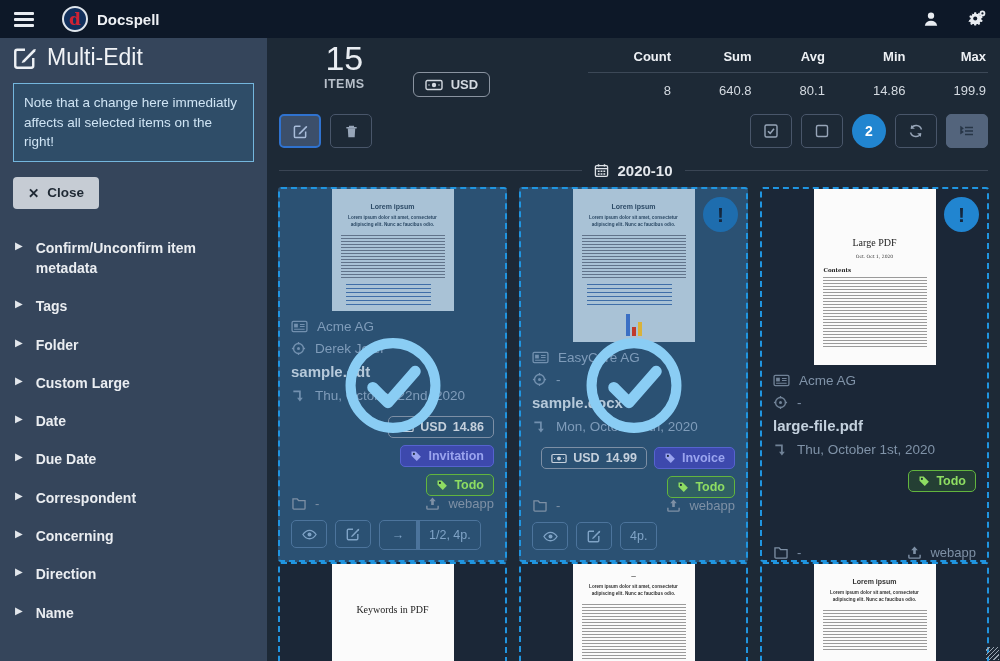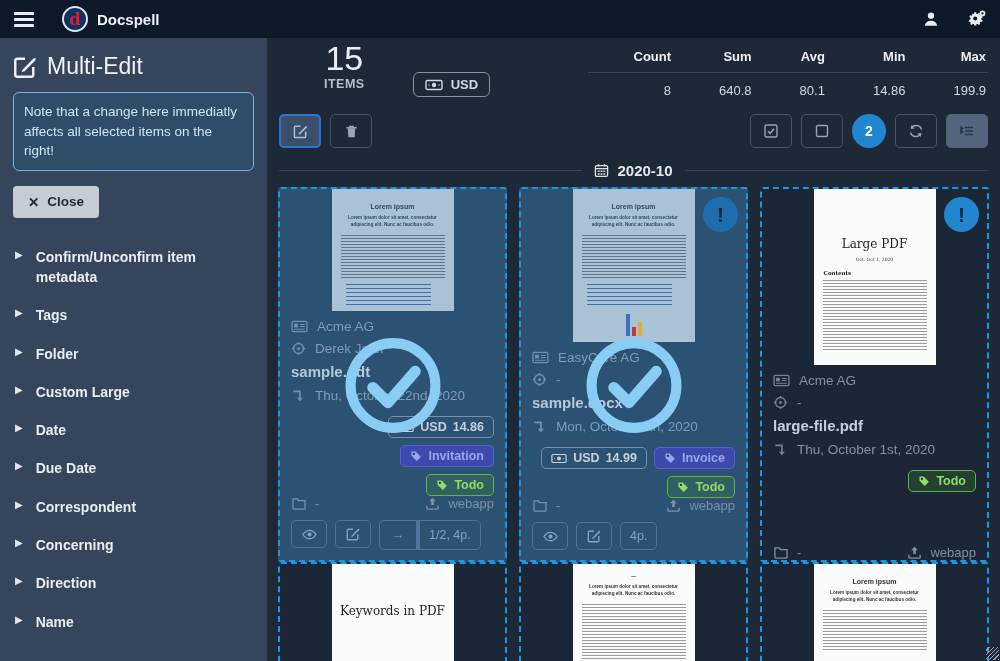--- a/index.html
+++ b/index.html
@@ -15,23 +15,23 @@
           display:flex; align-items:center; justify-content:center; font-family:"DejaVu Serif",serif;
           color:#cf2233; font-weight:bold; font-size:17px; line-height:1; }
   .brand-name { font-weight:bold; font-size:15px; color:#eef1f5; }
   .nav-right { margin-left:auto; display:flex; align-items:center; gap:26px; }
   .nav-ic { color:#e8ecf1; display:flex; align-items:center; cursor:pointer; }
 
   
   .shell { display:flex; height:623px; }
 
   
-  .sidebar { width:267px; min-width:267px; background:#35455b; padding:13px 13px; overflow:hidden; }
+  .sidebar { width:267px; min-width:267px; background:#35455b; padding:4px 13px; overflow:hidden; }
   .sb-title { display:flex; align-items:center; gap:10px; font-size:23px; color:#f1f3f6; margin:2px 0 12px; }
-  .note-box { border:1px solid #74b6dd; background:#2f4d68; border-radius:6px; padding:9px 10px;
+  .note-box { border:1px solid #74b6dd; background:#2f4d68; border-radius:0; padding:9px 10px;
               color:#cfe4f4; font-size:13.5px; line-height:1.45; }
   .close-btn { margin-top:15px; display:inline-flex; align-items:center; gap:8px; background:#c6ccd4;
                color:#1e2833; border:none; border-radius:4px; padding:8px 15px; font-weight:bold;
                font-size:13.5px; cursor:pointer; }
   .accordion { margin-top:20px; }
   .acc-item { display:flex; gap:13px; padding:9px 2px; cursor:pointer; align-items:flex-start; }
   .caret { color:#e3e7ec; font-size:10px; line-height:1.6; }
   .acc-label { font-weight:bold; font-size:14px; color:#eaedf1; line-height:1.45; }
 
   
@@ -79,21 +79,21 @@
 
   .doc-h { text-align:center; font-weight:bold; font-size:7px; margin:14px 4px 5px; }
   .doc-s { text-align:center; font-weight:bold; font-size:4.6px; margin:0 8px 6px; line-height:1.5; }
   .doc-lines { margin:0 9px 5px; background:repeating-linear-gradient(to bottom,#61738a 0 1px,transparent 1px 3px); }
   .thumb-white .doc-lines { background:repeating-linear-gradient(to bottom,#9a9a9a 0 1px,transparent 1px 3px); }
   .doc-bullets { margin:2px 14px 4px; background:repeating-linear-gradient(to bottom,#3f6ea8 0 1px,transparent 1px 4px); height:22px; width:70%; }
   .doc-chart { display:flex; align-items:flex-end; gap:2px; justify-content:center; height:26px; margin-top:3px; }
   .doc-chart i { width:4px; display:block; }
 
   .thumb-pdf { font-family:"DejaVu Serif", serif; }
-  .pdf-title { text-align:center; font-size:12px; margin-top:48px; color:#222; }
+  .pdf-title { text-align:center; font-size:10px; margin-top:48px; color:#222;font-family:Liberation Serif, serif; }
   .pdf-date { text-align:center; font-size:4.5px; margin:6px 0 8px; color:#333; }
   .pdf-contents { font-size:5.5px; font-weight:bold; margin:0 10px 4px; color:#222; }
 
   .meta { padding:8px 11px 0; font-size:13.5px; color:#8093a8; }
   .sel .meta { color:#7f9cba; }
   .meta-line { display:flex; align-items:center; gap:9px; margin-bottom:7px; }
   .meta-ic { display:flex; align-items:center; opacity:.85; }
   .card-title { font-weight:bold; font-size:15px; color:#c4d1de; margin:3px 0 8px; }
   .sel .card-title { color:#b6c9da; }
 

